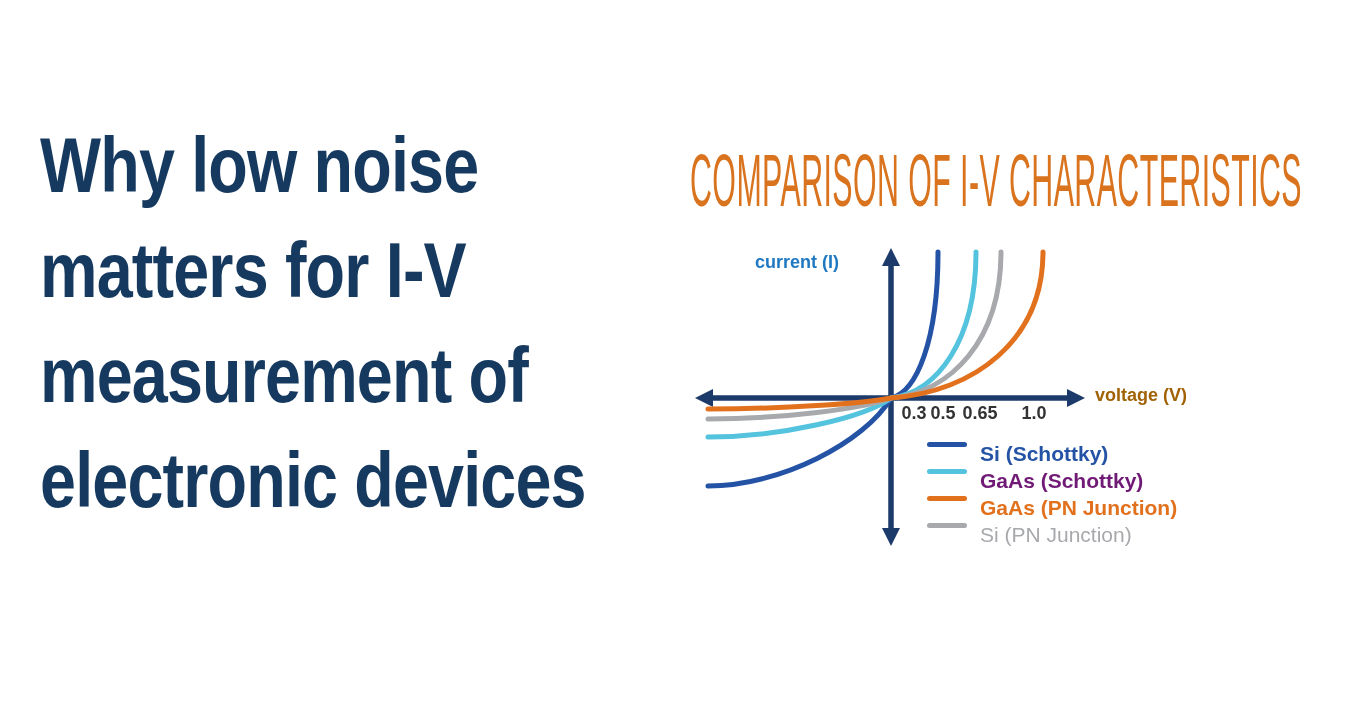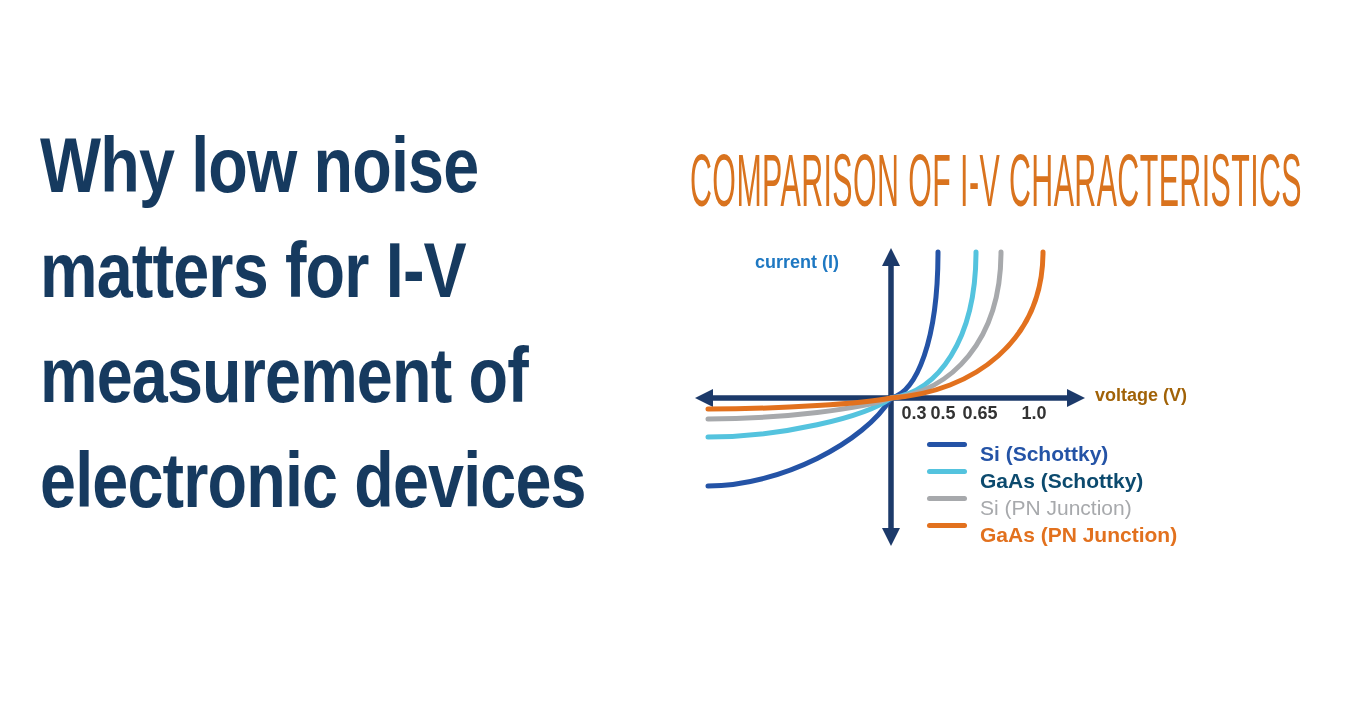--- a/index.html
+++ b/index.html
@@ -82,26 +82,26 @@
     <div class="axis-caption y-caption" style="color: rgb(30, 120, 194);">current (I)</div>
     <div class="axis-caption x-caption" style="color: #a16207;">voltage (V)</div>
 
     <div class="legend">
       <div class="legend-row">
         <span class="legend-swatch" style="background: rgb(36, 83, 166);"></span>
         <span class="legend-label" style="color: rgb(36, 83, 166);">Si (Schottky)</span>
       </div>
       <div class="legend-row">
         <span class="legend-swatch" style="background: rgb(84, 195, 222);"></span>
-        <span class="legend-label" style="color: #0c4a6e;">GaAs (Schottky)</span>
+        <span class="legend-label" style="color: #701a75;">GaAs (Schottky)</span>
+      </div>
+      <div class="legend-row">
+        <span class="legend-swatch" style="background: rgb(226, 113, 30);"></span>
+        <span class="legend-label" style="color: rgb(226, 113, 30);">GaAs (PN Junction)</span>
       </div>
       <div class="legend-row regular">
         <span class="legend-swatch" style="background: rgb(167, 169, 172);"></span>
         <span class="legend-label" style="color: rgb(167, 169, 172);">Si (PN Junction)</span>
-      </div>
-      <div class="legend-row">
-        <span class="legend-swatch" style="background: rgb(226, 113, 30);"></span>
-        <span class="legend-label" style="color: rgb(226, 113, 30);">GaAs (PN Junction)</span>
       </div>
     </div>
 
   </div>
 </div>
 
 </body></html>

